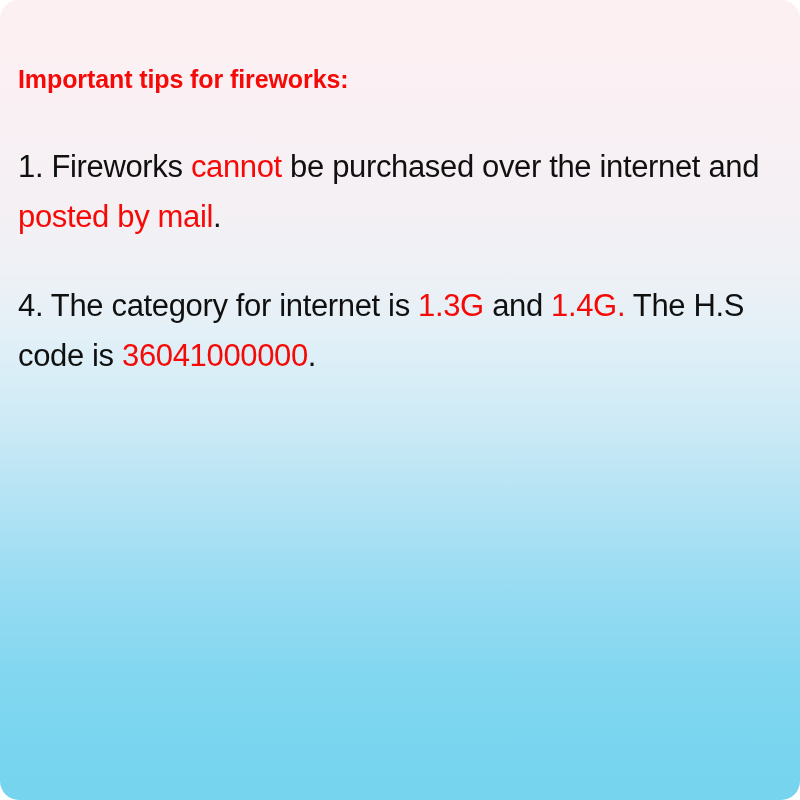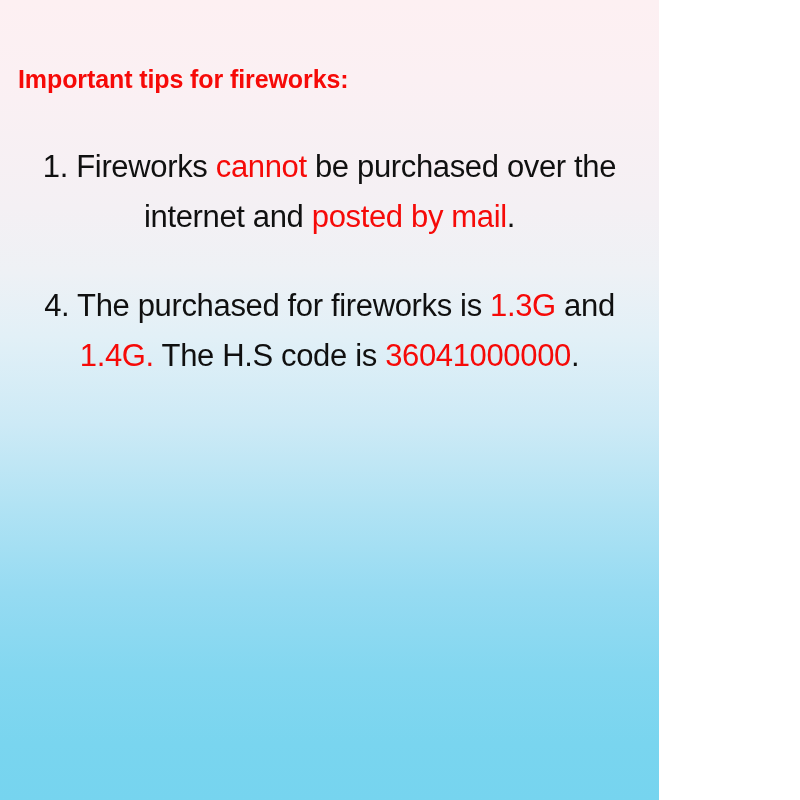--- a/index.html
+++ b/index.html
@@ -9,70 +9,70 @@
   body {
     width: 800px;
     height: 800px;
     overflow: hidden;
     font-family: "Liberation Sans", sans-serif;
   }
 
   #poster {
     position: relative;
     box-sizing: border-box;
-    width: 659px;
+    width: 800px;
     height: 800px;
     padding: 66px 18px 0 18px;
     background: linear-gradient(180deg,
         #fdf0f2 0%,
         #fbf0f3 10%,
         #f4f0f4 26%,
         #eef1f5 34%,
         #e2f0f7 42%,
         #cdeaf6 53%,
         #b2e3f4 63%,
         #96dbf2 74%,
         #83d7f0 84%,
         #79d5ef 93%,
         #76d4ef 100%);
+    border-radius: 19px;
   }
 
   .heading {
     font-size: 25px;
     font-weight: bold;
     color: #f60a08;
     letter-spacing: -0.1px;
     line-height: 1.1;
     margin: 0 0 48px 0;
   }
 
   .tip {
     font-size: 31px;
     font-weight: normal;
     color: #101010;
     line-height: 1.63;
     letter-spacing: -0.35px;
     margin: 0 0 38px 0;
     max-width: 772px;
-    text-align: center;
   }
 
   .tip:last-of-type {
     margin-bottom: 0;
   }
 
   .hl {
     color: #f60a08;
   }
 </style>
 </head>
 <body>
 
 <div id="poster">
 
   <h1 class="heading">Important tips for fireworks:</h1>
 
   <div id="tips-container">
       <p class="tip"><span>1.</span><span> Fireworks </span><span class="hl">cannot</span><span> be purchased over the internet and </span><span class="hl">posted by mail</span><span>.</span></p>
-      <p class="tip"><span>4.</span><span> The purchased for fireworks is </span><span class="hl">1.3G</span><span> and </span><span class="hl">1.4G.</span><span> The H.S code is </span><span class="hl">36041000000</span><span>.</span></p>
+      <p class="tip"><span>4.</span><span> The category for internet is </span><span class="hl">1.3G</span><span> and </span><span class="hl">1.4G.</span><span> The H.S code is </span><span class="hl">36041000000</span><span>.</span></p>
     </div>
 
 </div>
 
 </body></html>

